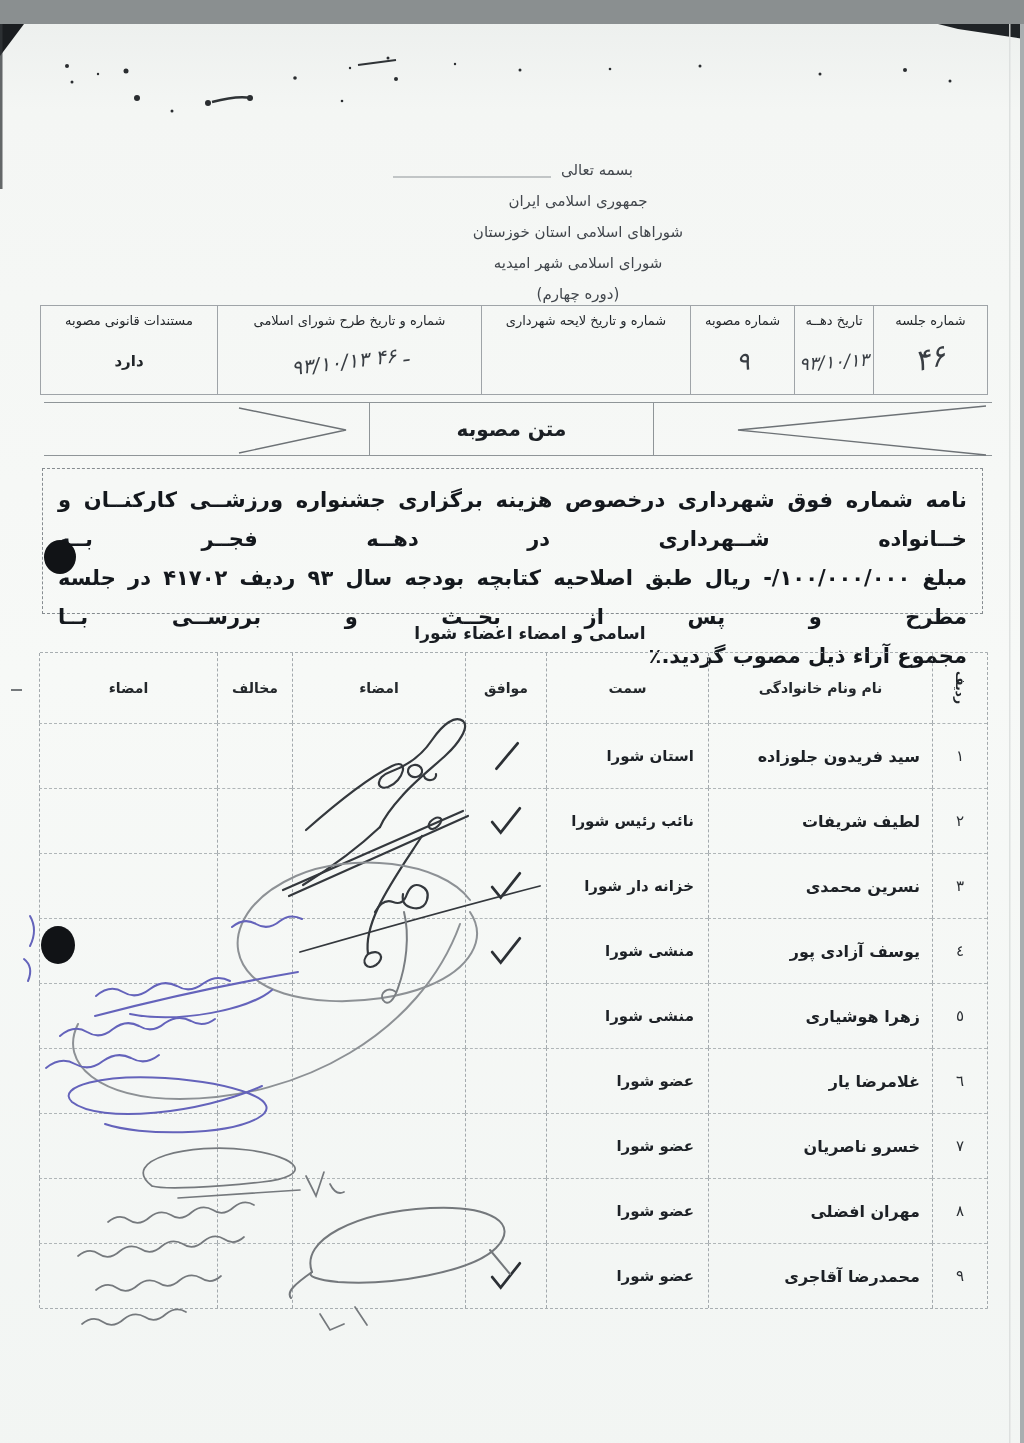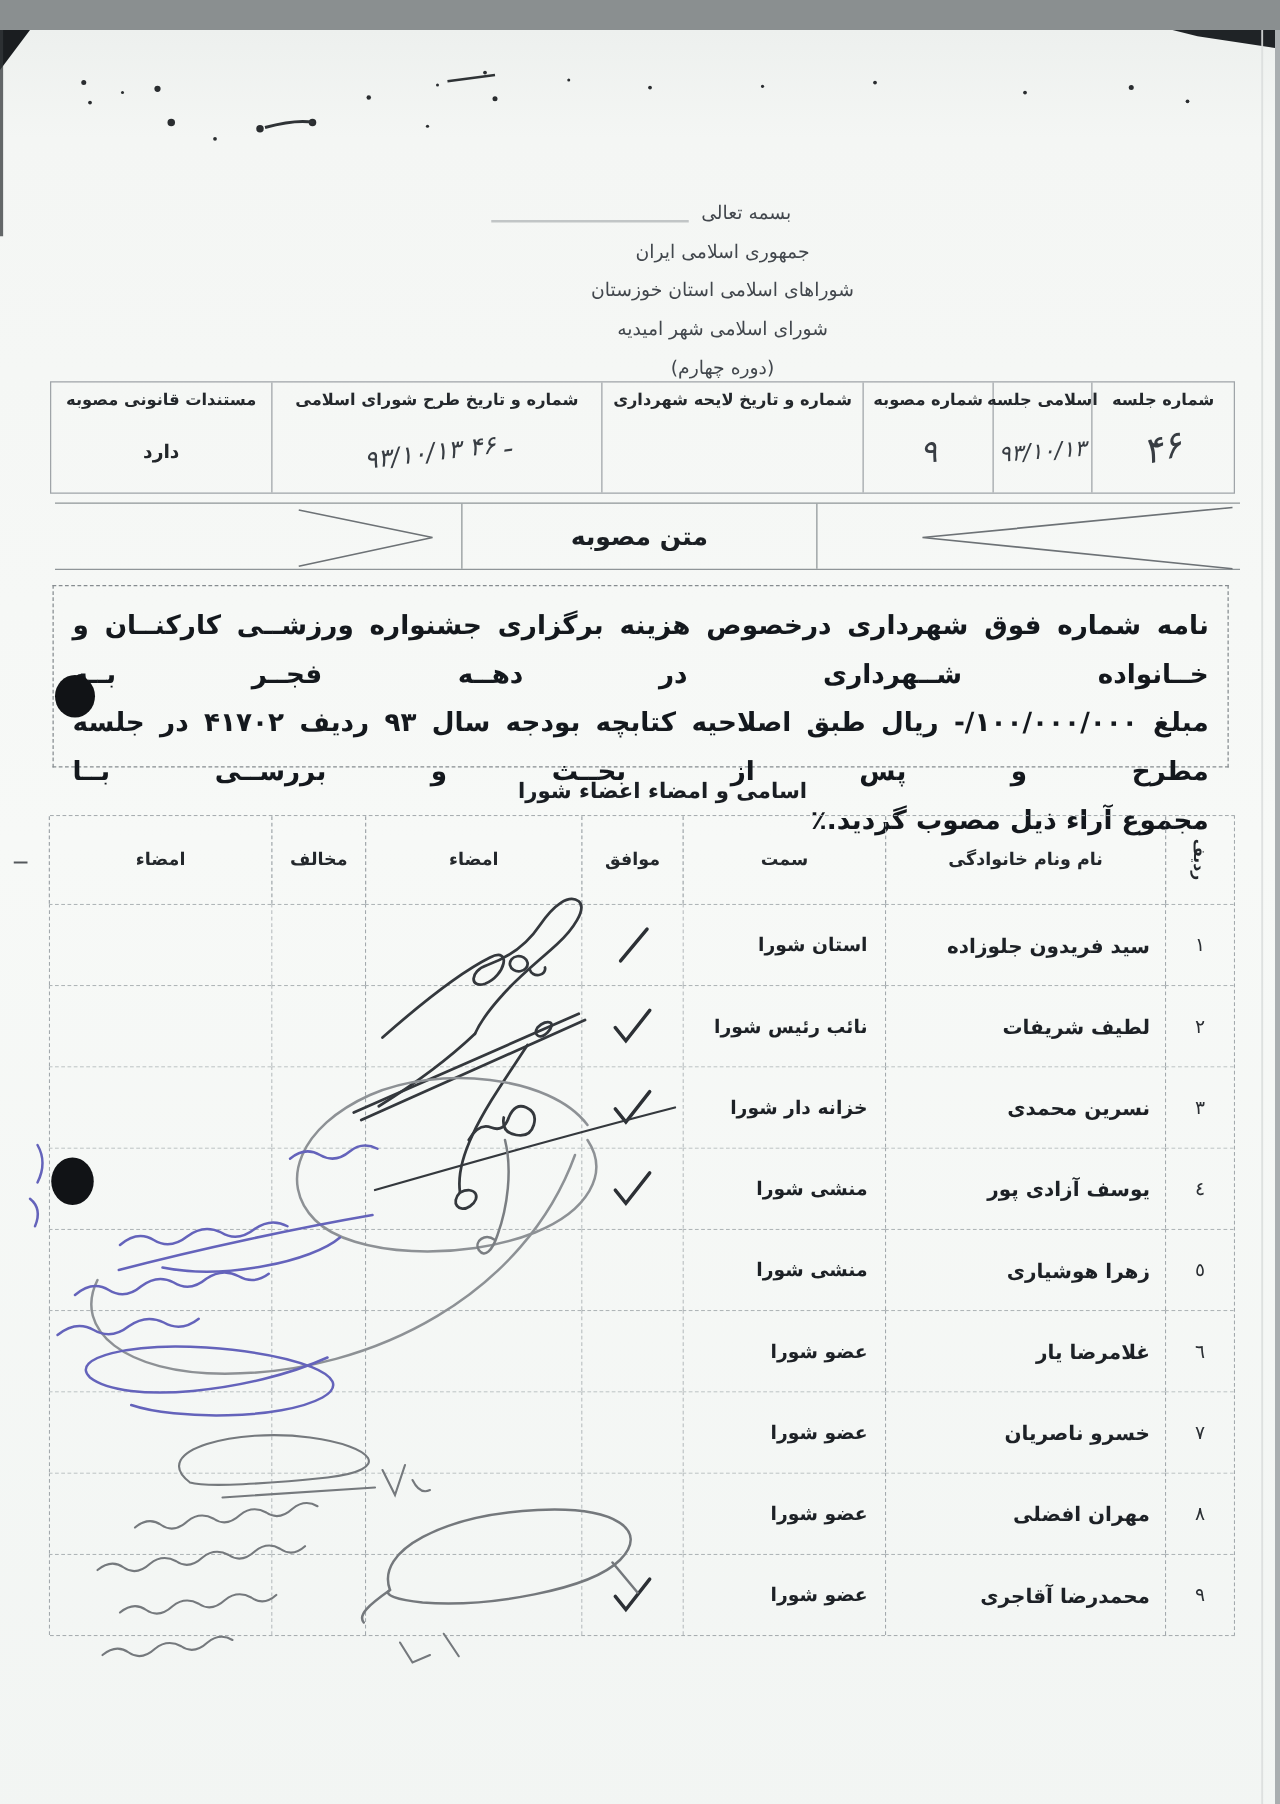--- a/index.html
+++ b/index.html
@@ -13,21 +13,21 @@
   .header-block { position:absolute; top:131px; left:0; width:100%; text-align:center;
     font-size:15px; line-height:31px; color:#42474d; transform:translateX(66px); }
   .bismillah { transform:translateX(19px); display:block; }
   .hdr-underline { position:absolute; left:393px; top:152px; width:158px; height:1.5px; background:#c1c5c6; }
   
   .info-table { position:absolute; left:40px; top:281px; width:948px; height:90px;
     display:flex; direction:rtl; border:1px solid #9fa4a8; }
   .info-col { position:relative; border-left:1px solid #9fa4a8; display:flex; flex-direction:column; align-items:center; }
   .info-col:last-child { border-left:none; }
   .c1{width:114px}.c2{width:79px}.c3{width:104px}.c4{width:209px}.c5{width:264px}.c6{width:176px}
-  .info-label { margin-top:7px; font-weight:bold; font-size:13px; color:#24282c; white-space:nowrap; }
+  .info-label { margin-top:7px; font-weight:normal; font-size:13px; color:#24282c; white-space:nowrap; }
   .info-value { flex:1; display:flex; align-items:center; color:#2e3338; font-size:15px; }
   .hand { font-style:italic; color:#383d43; }
   .v-session { font-size:29px; transform:rotate(-14deg) translateY(-3px); }
   .v-sessdate { font-size:18px; transform:rotate(-4deg); }
   .v-resno { font-size:25px; transform:rotate(-6deg); }
   .v-bill { font-size:18px; transform:rotate(-1deg); }
   .v-plan { font-size:20px; transform:rotate(-7deg); }
   .v-doc { font-weight:bold; font-size:15px; color:#22262a; }
   .ltr { direction:ltr; unicode-bidi:isolate; }
   
@@ -77,21 +77,21 @@
   <div class="hdr-underline"></div>
 
   <div class="info-table">
     <div class="info-col c1">
       <div class="info-label">شماره جلسه</div>
       <div class="info-value">
           <span class="hand v-session ltr">۴۶</span>
         </div>
     </div>
     <div class="info-col c2">
-      <div class="info-label">اسلامی جلسه</div>
+      <div class="info-label">تاریخ دهــه</div>
       <div class="info-value">
           <span class="hand v-sessdate ltr">۹۳/۱۰/۱۳</span>
         </div>
     </div>
     <div class="info-col c3">
       <div class="info-label">شماره مصوبه</div>
       <div class="info-value">
           <span class="hand v-resno ltr">۹</span>
         </div>
     </div>

